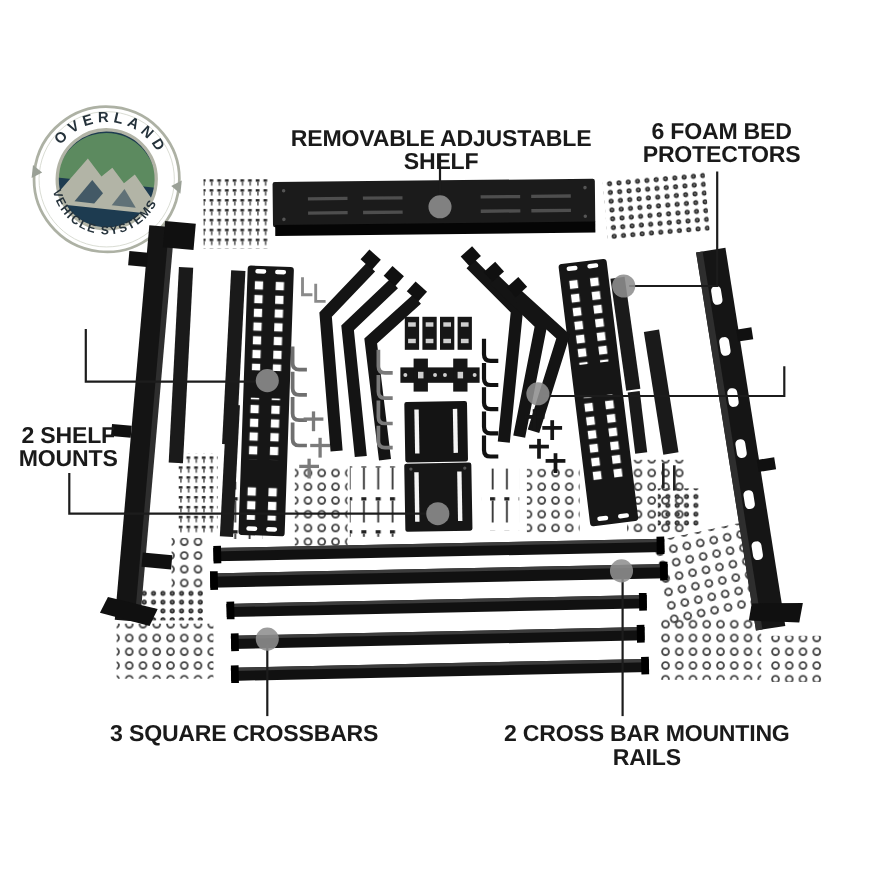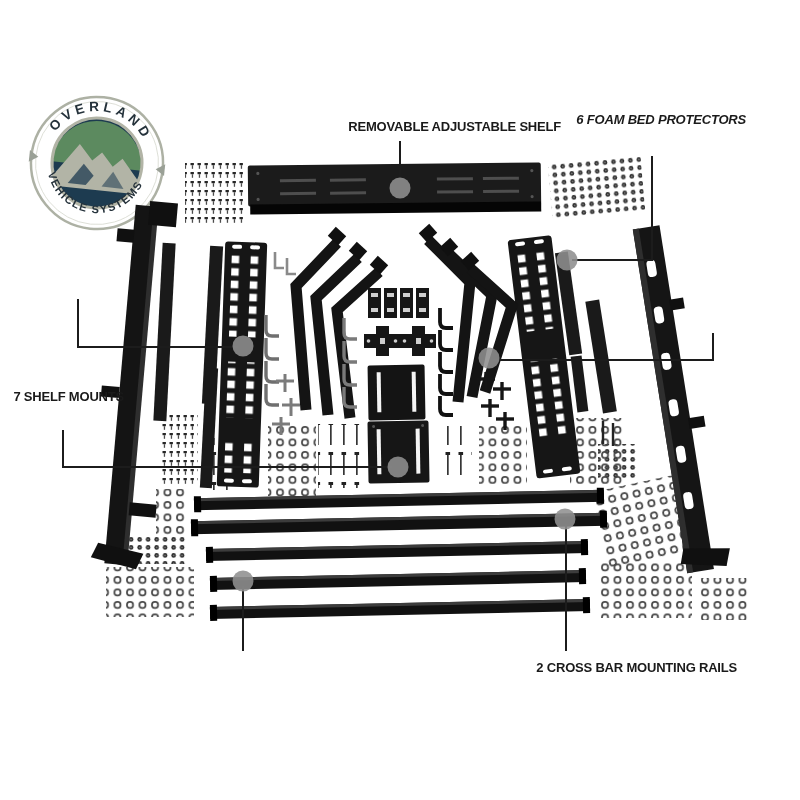--- a/index.html
+++ b/index.html
@@ -1,20 +1,20 @@
 <!DOCTYPE html>
 <html><head>
 <meta charset="utf-8">
 <style>
   html,body{margin:0;padding:0;background:#ffffff;}
   .stage{position:relative;width:800px;height:800px;background:#ffffff;overflow:hidden;
          font-family:"Liberation Sans",sans-serif;}
   .stage svg{position:absolute;left:0;top:0;}
-  .callout{position:absolute;font-weight:700;font-size:13px;line-height:21px;
-           color:#1a1a1a;text-align:right;letter-spacing:-0.2px;white-space:pre-line;}
+  .callout{position:absolute;font-weight:700;font-size:21px;line-height:21px;
+           color:#1a1a1a;text-align:center;letter-spacing:-0.2px;white-space:pre-line;}
 </style>
 </head>
 <body>
 
 <div class="stage">
 
 <svg width="800" height="800" viewBox="0 0 800 800">
   <defs>
     <pattern id="p-screw" width="7" height="9" patternUnits="userSpaceOnUse">
       <rect x="1.5" y="1" width="3.4" height="2.2" fill="#262626"></rect>
@@ -314,17 +314,18 @@
     <circle cx="567" cy="260" r="10.5"></circle>
     <circle cx="243" cy="346" r="10.5"></circle>
     <circle cx="398" cy="467" r="10.5"></circle>
     <circle cx="489" cy="358" r="10.5"></circle>
     <circle cx="243" cy="581" r="10.5"></circle>
     <circle cx="565" cy="519" r="10.5"></circle>
   </g>
 </svg>
 
 <div class="callout" style="left:241px;top:116px;width:320px;">REMOVABLE ADJUSTABLE SHELF</div>
-<div class="callout" style="left:566px;top:109px;width:180px;font-style:italic;">6 FOAM BED PROTECTORS</div>
-<div class="callout" style="left:0px;top:386px;width:124px;">7 SHELF MOUNTS</div>
-<div class="callout" style="left:417px;top:657px;width:320px;">2 CROSS BAR MOUNTING RAILS</div>
+<div class="callout" style="left:566px;top:109px;width:180px;">6 FOAM BED PROTECTORS</div>
+<div class="callout" style="left:0px;top:386px;width:124px;">2 SHELF MOUNTS</div>
+<div class="callout" style="left:90px;top:657px;width:264px;">3 SQUARE CROSSBARS</div>
+<div class="callout" style="left:428px;top:657px;width:320px;">2 CROSS BAR MOUNTING RAILS</div>
 
 </div>
 
 </body></html>

